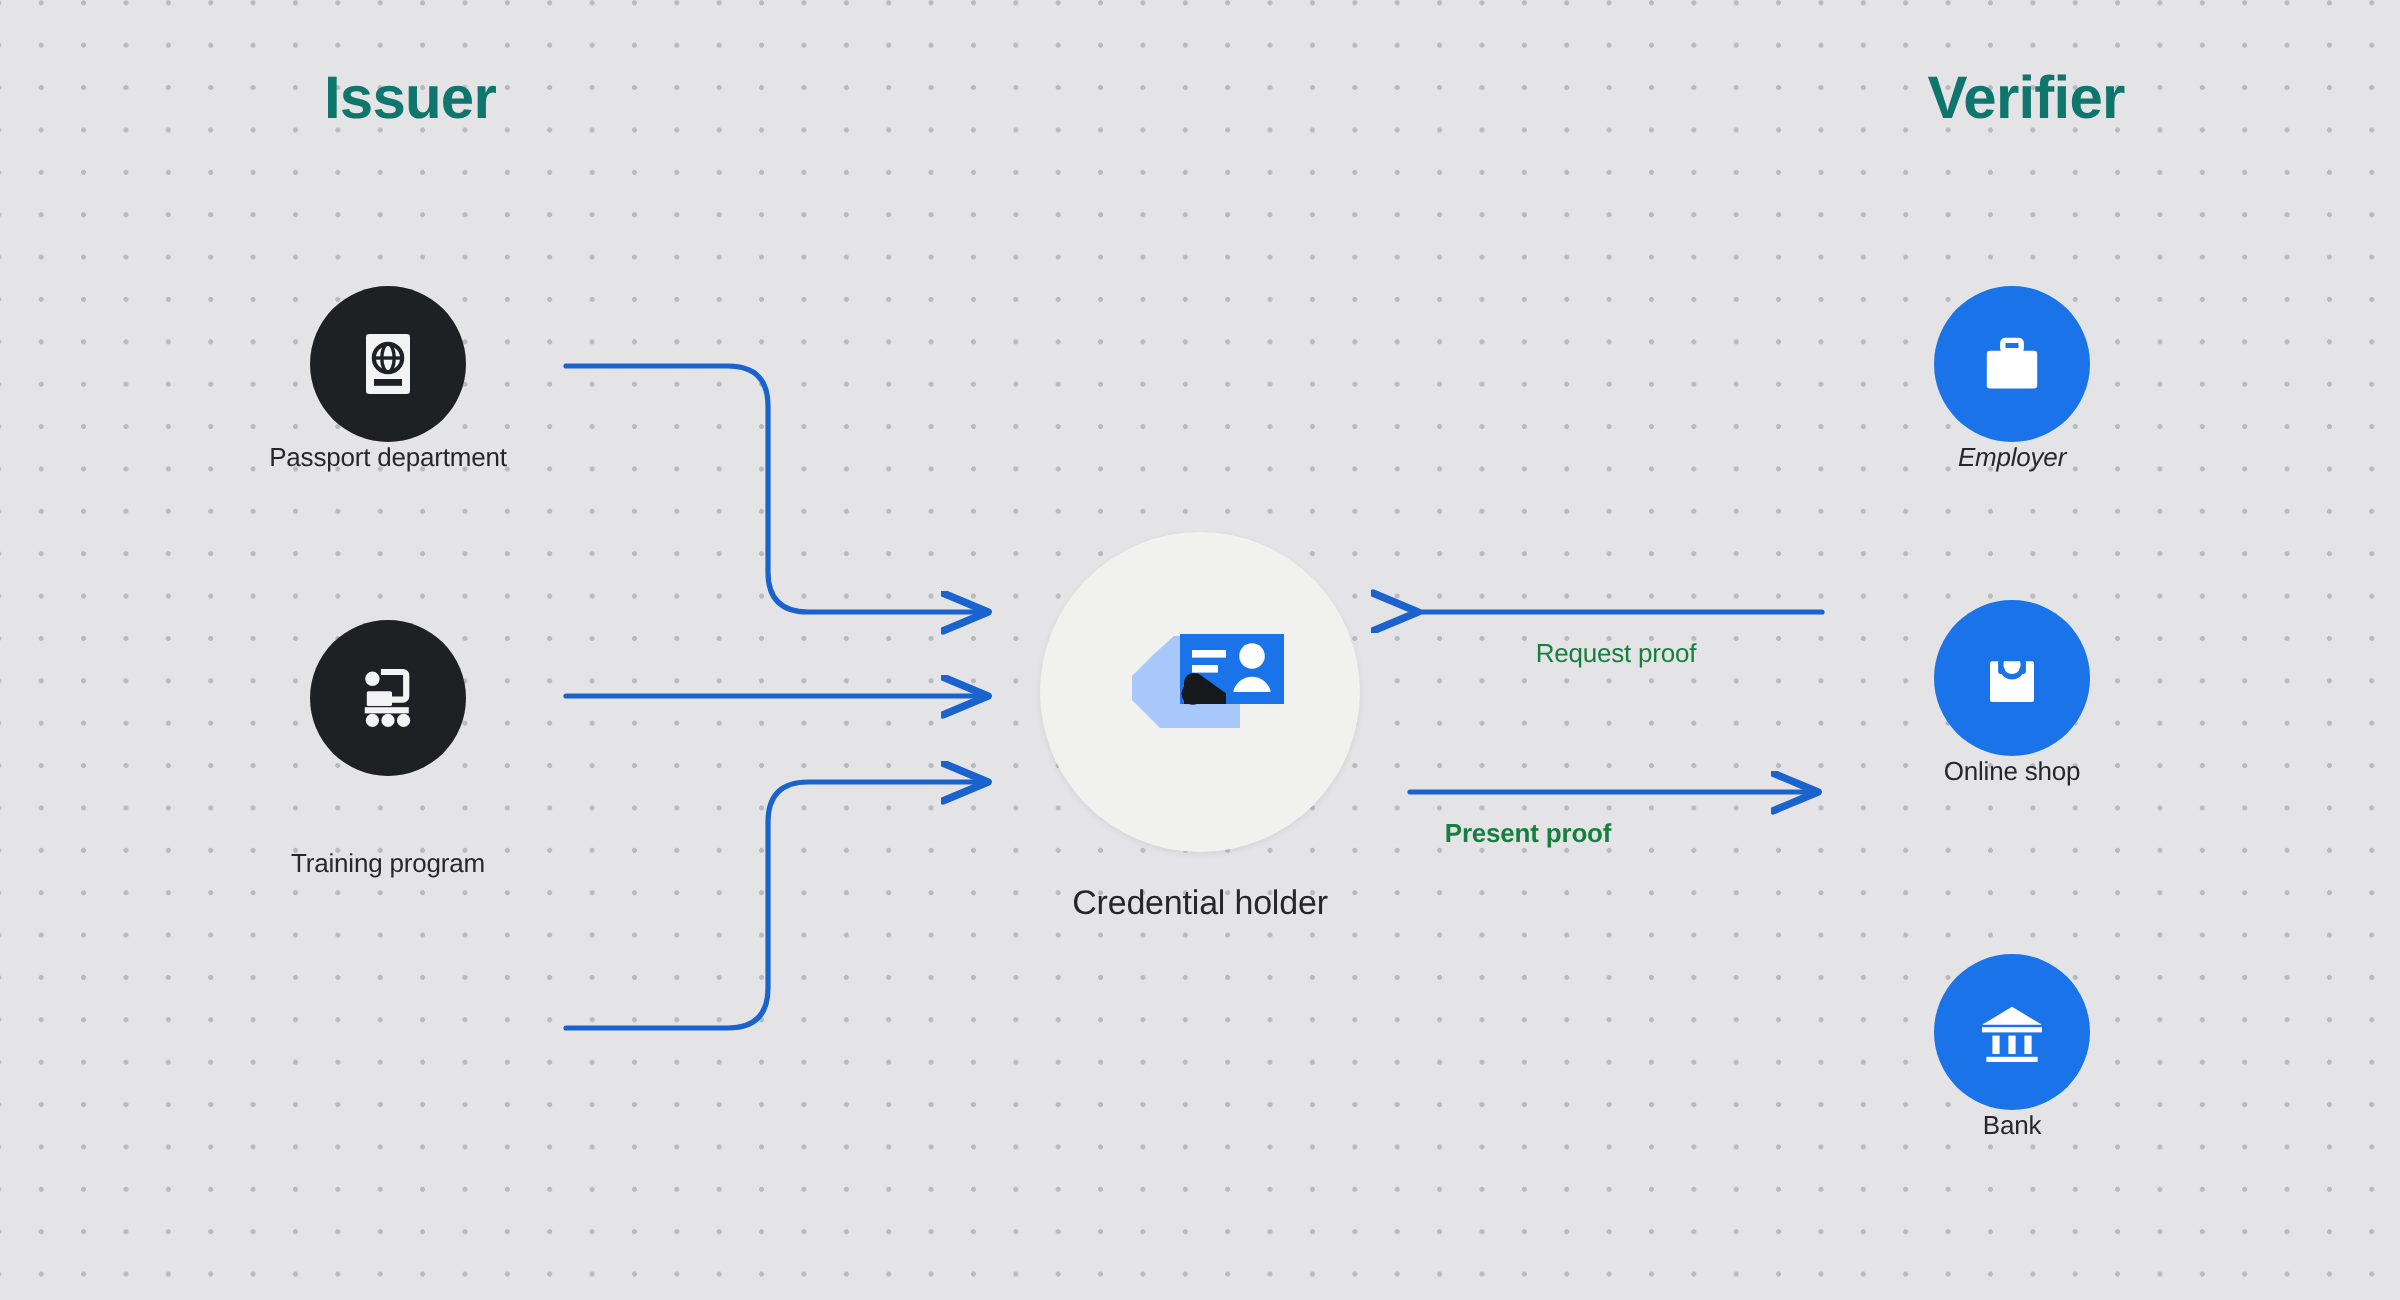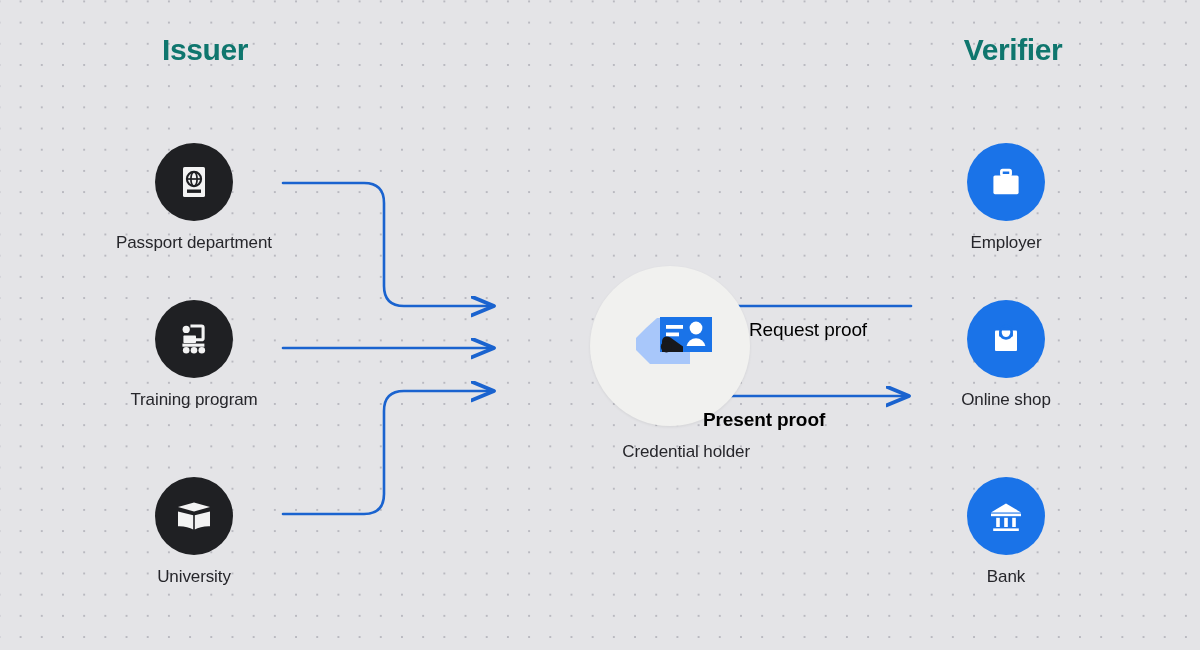--- a/index.html
+++ b/index.html
@@ -42,61 +42,61 @@
   }
   .badge{
     width:78px; height:78px;
     border-radius:50%;
     display:flex; align-items:center; justify-content:center;
     flex:0 0 auto;
   }
   .badge.dark { background:#1f2023; }
   .badge.blue { background:#1a73e8; }
   .node-label{
-    margin-top:12px;
-    font-size:17px;
+    margin-top:0;
+    font-size:13px;
     color:#26262b;
     letter-spacing:-0.1px;
     white-space:nowrap;
   }
 
   
   #node-passport { left:194px; top:143px; }
-  #node-training { left:194px; top:300px; }
+  #node-training { left:194px; top:310px;gap:36px; }
   #node-university { left:194px; top:477px; }
   
-  #node-employer { left:1006px; top:143px; }
+  #node-employer { left:1006px; top:143px;font-style:italic; }
   #node-shop     { left:1006px; top:300px; }
   #node-bank     { left:1006px; top:477px; }
 
   
   #node-holder{
     position:absolute;
     left:600px; top:266px;
     transform:translateX(-50%);
-    display:flex; flex-direction:column; align-items:flex-end;
+    display:flex; flex-direction:column; align-items:center;
     width:300px;
   }
   .holder-disc{
     width:160px; height:160px;
     border-radius:50%;
     background:#f1f1ef;
     display:flex; align-items:center; justify-content:center;
     box-shadow:0 1px 3px rgba(0,0,0,0.07);
   }
   #node-holder .node-label{ margin-top:16px; font-size:17px; }
 
   
   .wires{ position:absolute; inset:0; pointer-events:none; }
 
   
   .flow-label{
     position:absolute;
-    font-size:19px;
-    color:#000000;
+    font-size:13px;
+    color:#15803d;
     white-space:nowrap;
     transform:translateX(-50%);
     letter-spacing:-0.1px;
   }
   #label-request { left:808px; top:319px; }
   #label-present { left:764px; top:409px;font-weight:bold; }
 </style>
 </head>
 <body>
 
@@ -147,30 +147,20 @@
         <rect x="9.4" y="16.6" width="12.6" height="7.4" rx="0.8" fill="#f3f3f3"></rect>
         <rect x="8.4" y="24.6" width="22" height="3.1" fill="#f3f3f3"></rect>
         <circle cx="12.2" cy="31.2" r="3.3" fill="#f3f3f3"></circle>
         <circle cx="20.0" cy="31.2" r="3.3" fill="#f3f3f3"></circle>
         <circle cx="27.8" cy="31.2" r="3.3" fill="#f3f3f3"></circle>
       </svg>
     </div>
     <div class="node-label">Training program</div>
   </div>
 
-  <div class="node" id="node-university">
-    <div class="badge dark">
-      <svg width="42" height="42" viewBox="0 0 42 42">
-        <path d="M5 12 L21 7.5 L37 12 L21 16.5 Z" fill="#f3f3f3"></path>
-        <path d="M5 16.5 L20.2 20.3 L20.2 34.6 C16.8 32.2 10.4 30.9 5 31.2 Z" fill="#f3f3f3"></path>
-        <path d="M37 16.5 L21.8 20.3 L21.8 34.6 C25.2 32.2 31.6 30.9 37 31.2 Z" fill="#f3f3f3"></path>
-      </svg>
-    </div>
-    <div class="node-label">University</div>
-  </div>
 
   <div id="node-holder">
     <div class="holder-disc">
       <svg width="108" height="88" viewBox="0 0 108 88">
 
         <path d="M30 26 L41 16 L74 16 L74 62 L34 62 L20 48 L20 36 Z" fill="#a8c7fa"></path>
 
         <rect x="44" y="15" width="52" height="35" fill="#1a73e8"></rect>
         <rect x="50" y="23" width="17" height="3.8" fill="#ffffff"></rect>
         <rect x="50" y="30.5" width="13" height="3.8" fill="#ffffff"></rect>

